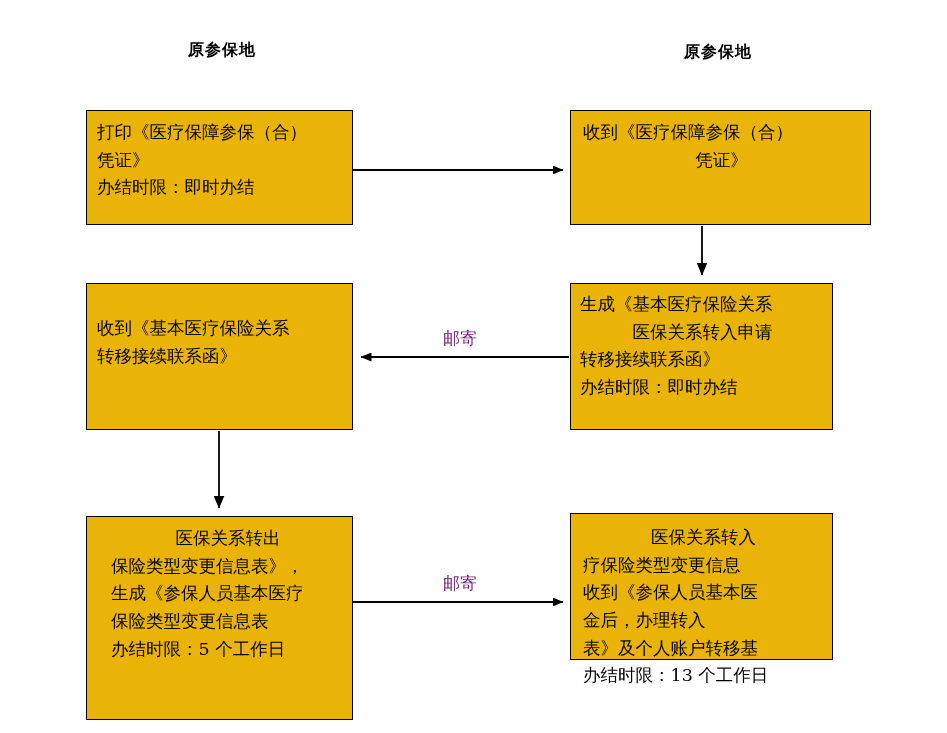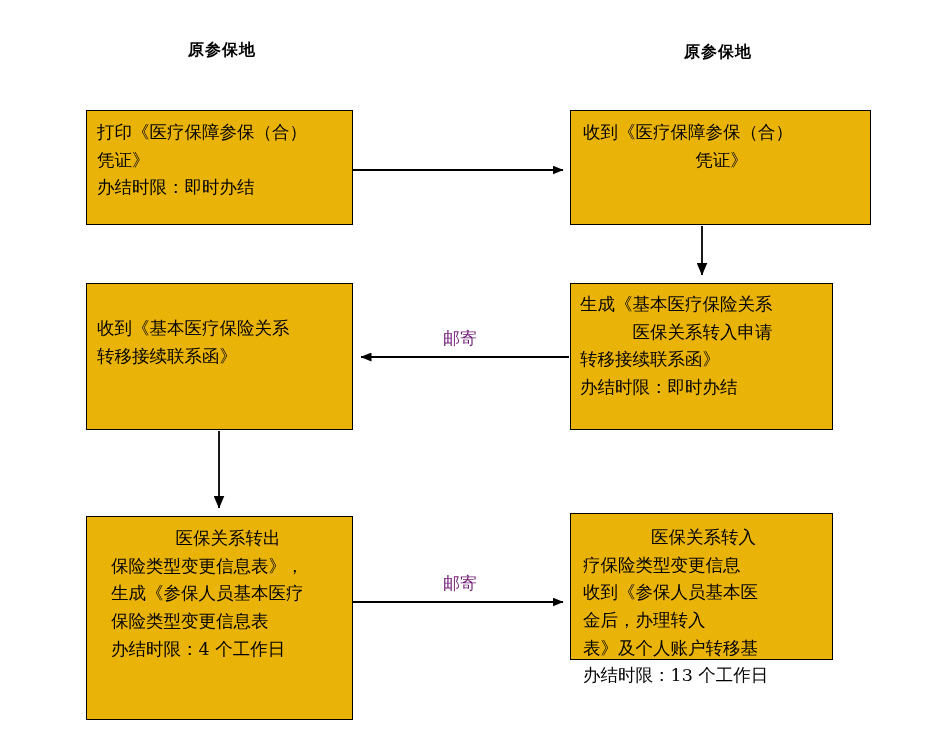--- a/index.html
+++ b/index.html
@@ -169,21 +169,21 @@
       <div class="line ln-left">办结时限：即时办结</div>
     </div>
   </div>
 
   <div class="node" id="node-transfer-out">
     <div class="lines">
       <div class="line ln-center">医保关系转出</div>
       <div class="line ln-left">保险类型变更信息表》，</div>
       <div class="line ln-left">生成《参保人员基本医疗</div>
       <div class="line ln-left">保险类型变更信息表</div>
-      <div class="line ln-left">办结时限：4 个工作日</div>
+      <div class="line ln-left">办结时限：5 个工作日</div>
     </div>
   </div>
 
   <div class="node" id="node-transfer-in">
     <div class="lines">
       <div class="line ln-center">医保关系转入</div>
       <div class="line ln-left">疗保险类型变更信息</div>
       <div class="line ln-left">收到《参保人员基本医</div>
       <div class="line ln-left">金后，办理转入</div>
       <div class="line ln-left">表》及个人账户转移基</div>

